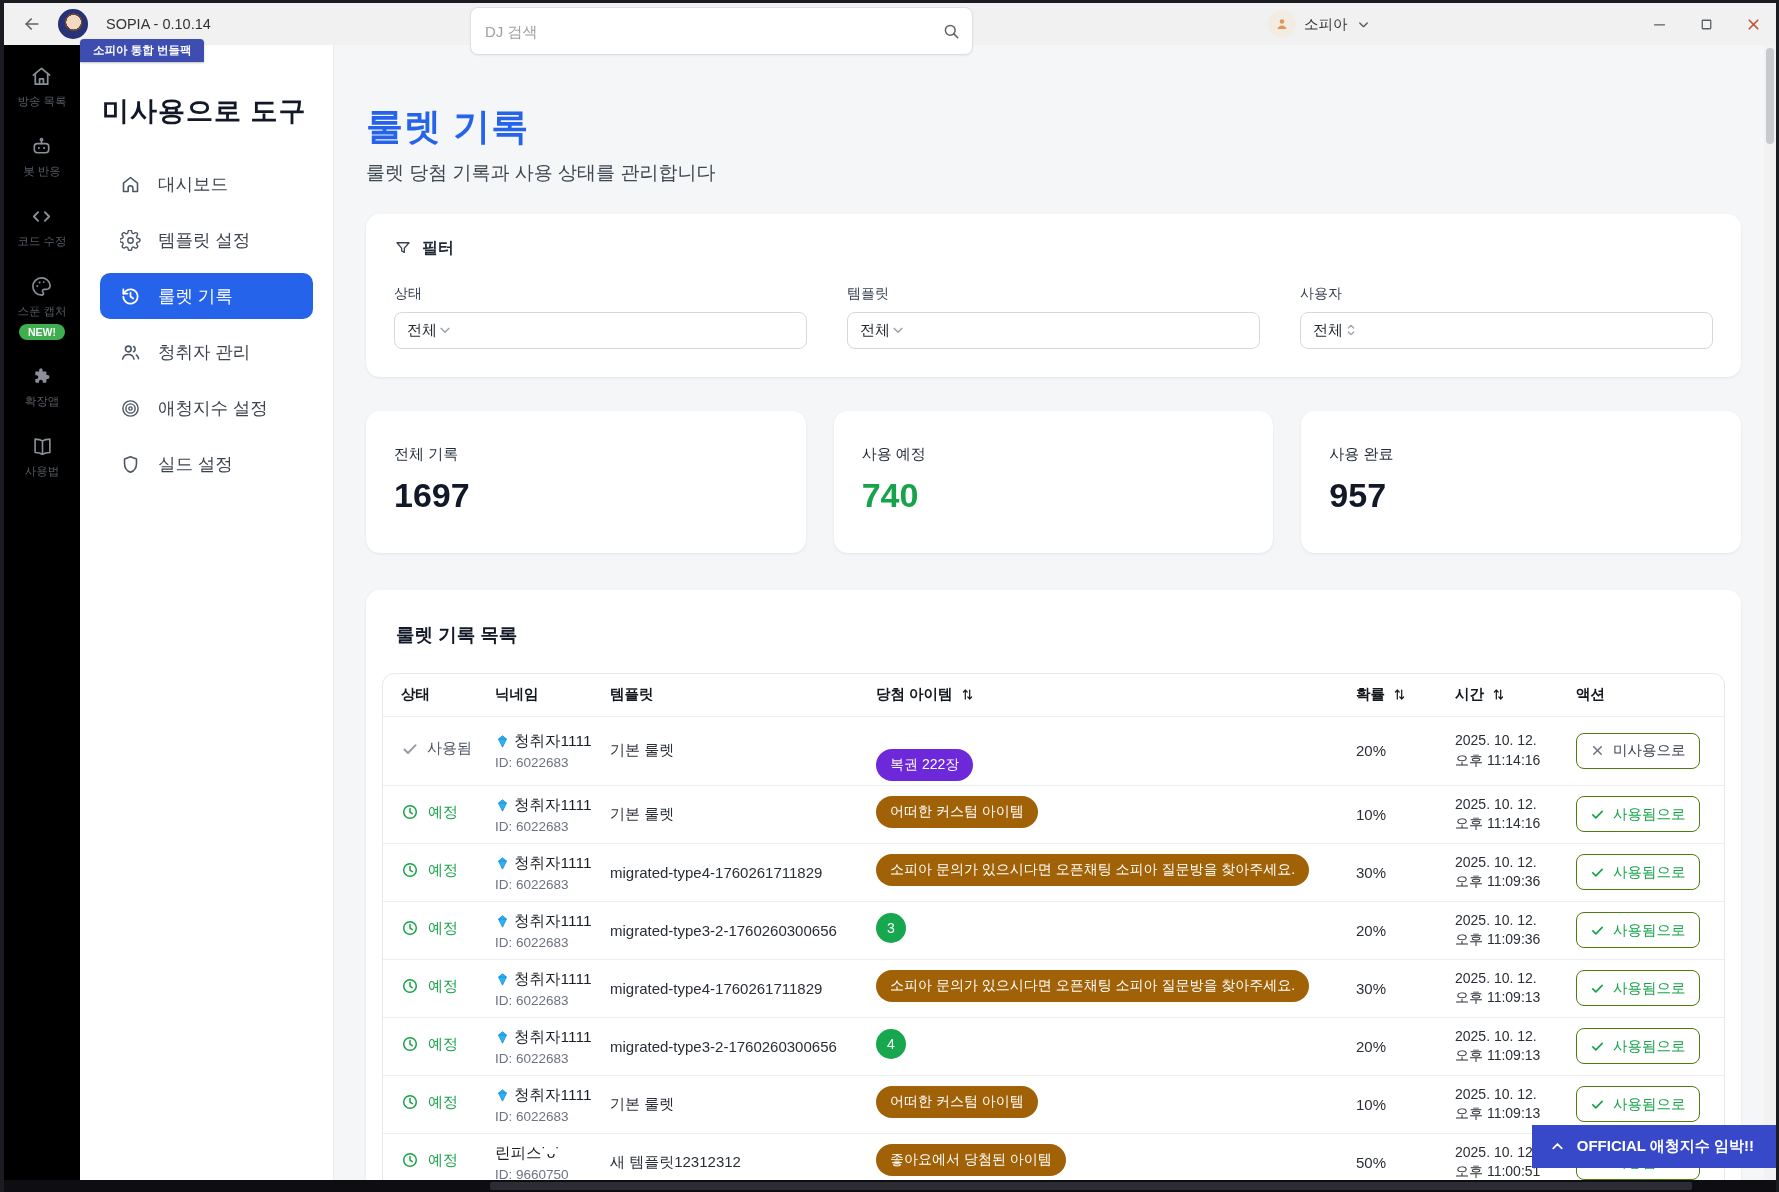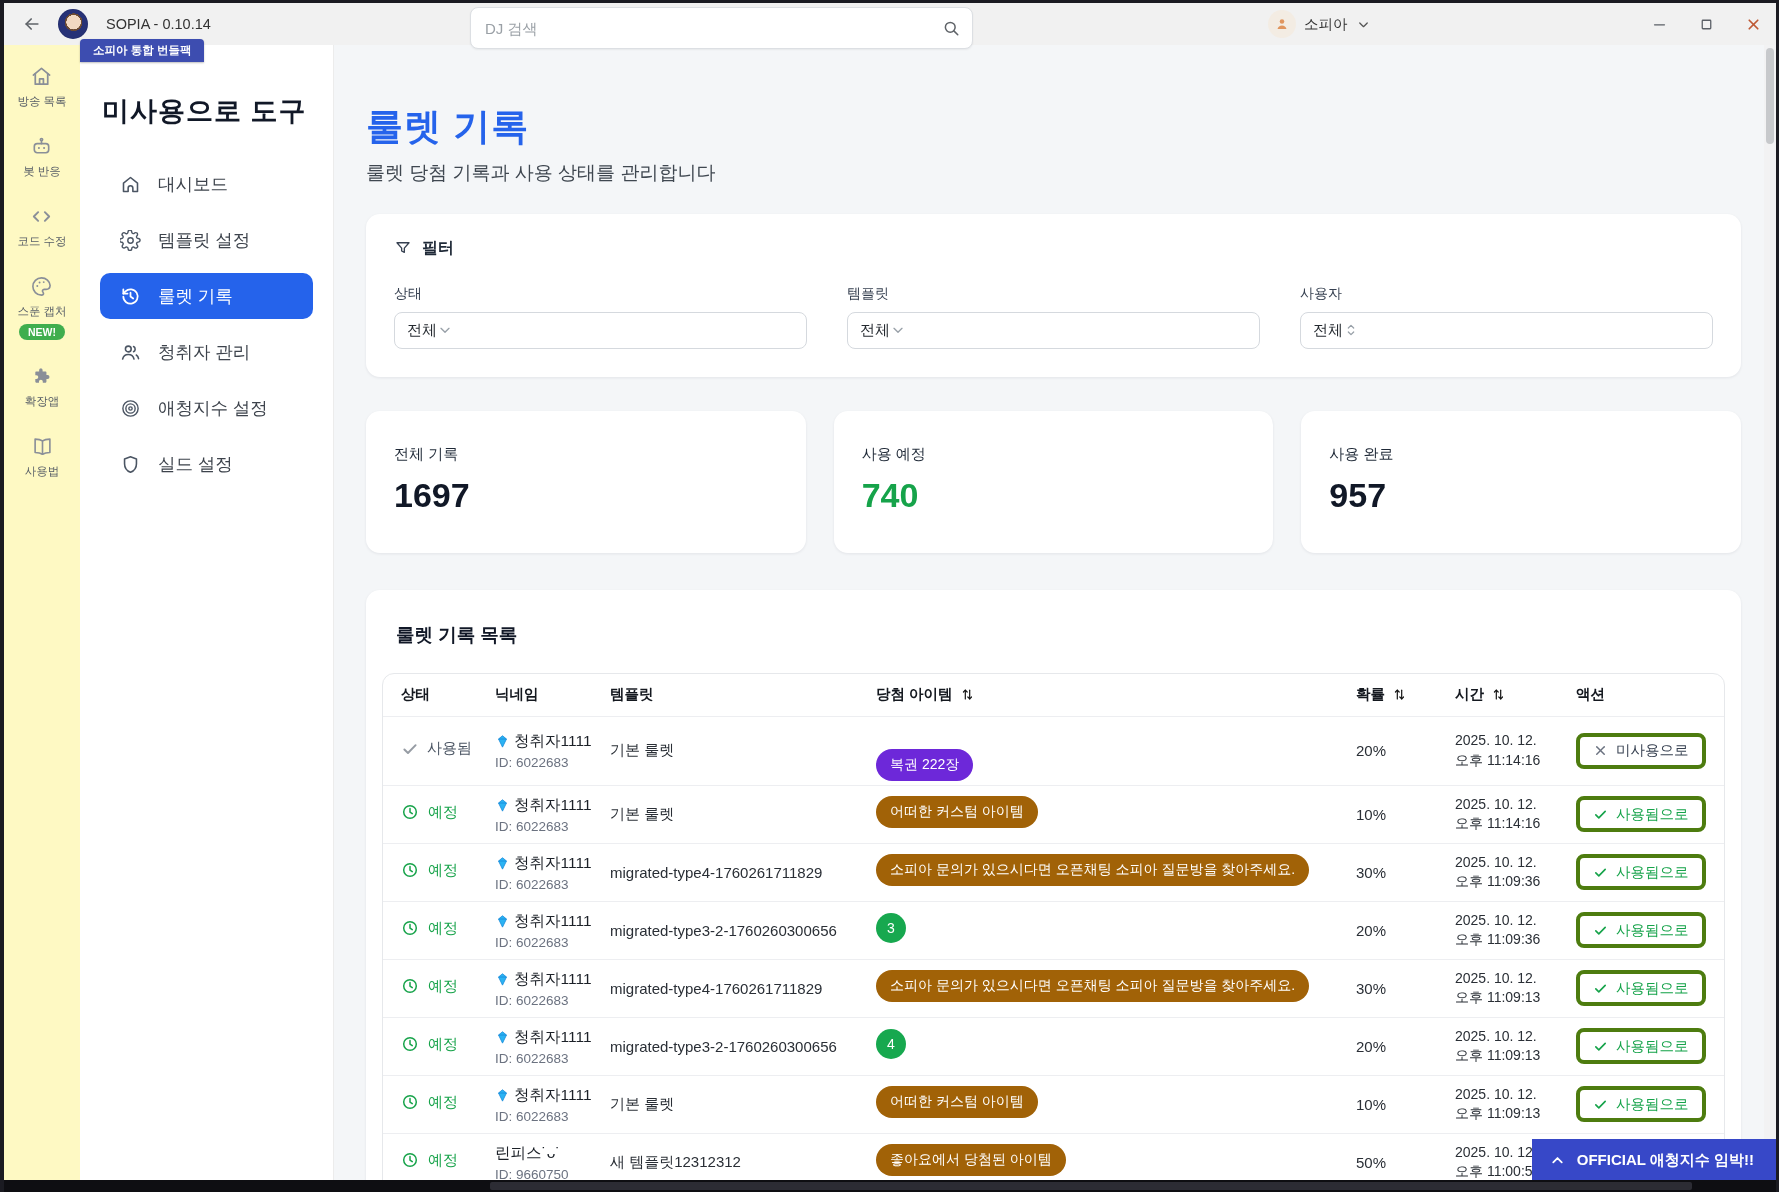--- a/index.html
+++ b/index.html
@@ -9,38 +9,38 @@
   .ic{display:inline-flex;align-items:center;justify-content:center;line-height:0;}
   .ic svg{width:100%;height:100%;}
 
   
   .titlebar{position:relative;height:42px;background:#f1f1f1;display:flex;align-items:center;padding:0 0 0 18px;}
   .tb-back{width:20px;height:20px;color:#5f6368;cursor:pointer;}
   .logo{width:30px;height:30px;border-radius:50%;margin-left:16px;flex:0 0 auto;
     background:radial-gradient(circle at 52% 44%, #f2d9c2 0 31%, #6b4a33 32% 38%, #273277 39% 100%);
     box-shadow:0 0 0 1px rgba(0,0,0,.08) inset;}
   .tb-title{margin-left:18px;font-size:14.5px;color:#333;}
-  .searchbox{position:absolute;left:466px;top:4px;width:503px;height:42px;background:#fff;border:1px solid #dcdfe3;
+  .searchbox{position:absolute;left:466px;top:4px;width:503px;height:48px;background:#fff;border:1px solid #dcdfe3;
     border-radius:8px;box-shadow:0 1px 2px rgba(0,0,0,.06);display:flex;align-items:center;box-sizing:border-box;}
   .searchbox input{flex:1;border:none;outline:none;background:transparent;padding:0 8px 0 14px;font-size:15px;color:#333;
     font-family:inherit;}
   .searchbox input::placeholder{color:#9aa0a6;}
   .s-icon{width:18px;height:18px;margin-right:12px;color:#5f6368;cursor:pointer;}
   .userbox{position:absolute;left:1264px;top:0;height:100%;display:flex;align-items:center;gap:8px;cursor:pointer;}
   .avatar{width:28px;height:28px;border-radius:50%;background:#f3ece3;display:flex;align-items:center;justify-content:center;}
   .avatar .ic{width:16px;height:16px;}
   .u-name{font-size:14.5px;color:#333;}
   .u-chev{width:15px;height:15px;color:#555;}
   .wincontrols{position:absolute;right:14px;top:0;height:100%;display:flex;align-items:center;gap:30px;}
   .wc{width:17px;height:17px;color:#5a5f66;cursor:pointer;}
   .wc.close{color:#bf5a35;}
 
   
   .approw{display:flex;height:calc(100% - 42px);}
-  .iconbar{width:76px;flex:0 0 76px;background:#fef9c3;padding-top:20px;display:flex;flex-direction:column;align-items:center;}
+  .iconbar{width:76px;flex:0 0 76px;background:#000000;padding-top:20px;display:flex;flex-direction:column;align-items:center;}
   .ib-item{display:flex;flex-direction:column;align-items:center;margin-bottom:25px;cursor:pointer;min-height:45px;}
   .ib-item .ic{width:23px;height:23px;color:#8a8f98;}
   .ib-label{font-size:11.5px;color:#565d66;margin-top:6px;white-space:nowrap;}
   .ib-badge{margin-top:5px;background:#3fae4e;color:#fff;font-size:10.5px;font-weight:700;border-radius:9px;padding:2px 9px;}
 
   .bundle-tab{position:absolute;left:76px;top:36px;z-index:30;background:#3d4db0;color:#fff;font-size:11.5px;font-weight:700;
     padding:4px 13px;border-radius:4px 4px 0 0;cursor:pointer;box-shadow:0 1px 2px rgba(0,0,0,.25);}
 
   .sidebar{width:254px;flex:0 0 254px;background:#fff;padding-top:48px;box-sizing:border-box;border-right:1px solid #ececec;}
   .sb-title{margin:0 0 0 22px;font-size:27px;font-weight:800;color:#111827;letter-spacing:1px;}
@@ -91,30 +91,30 @@
   .nick-line .ic{width:15px;height:15px;}
   .nick{font-size:15.5px;color:#1c2128;}
   .uid{font-size:13.5px;color:#6b7280;margin-top:3px;}
   .tmpl,.prob{font-size:15px;color:#2a2f36;}
   .pill{display:inline-block;color:#fff;font-size:14px;padding:7px 14px;border-radius:999px;max-width:455px;
     white-space:nowrap;overflow:hidden;text-overflow:ellipsis;box-sizing:border-box;}
   .pill.green-pill{background:#a16207;}
   .pill.purple-pill{background:#6d28d9;margin-top:32px;}
   .pill.green-circle{width:30px;height:30px;padding:0;border-radius:50%;background:#17a84f;text-align:center;line-height:30px;}
   .c-time div{font-size:14px;color:#2a2f36;line-height:1.4;}
-  .act{display:inline-flex;align-items:center;gap:8px;height:36px;padding:0 13px;border:4px solid #4d7c0f;border-radius:8px;
+  .act{display:inline-flex;align-items:center;gap:8px;height:36px;padding:0 13px;border:1px solid #4d7c0f;border-radius:8px;
     background:#fff;font-size:14.5px;cursor:pointer;font-family:inherit;}
   .act .ic{width:15px;height:15px;}
   .act.mark-used{color:#16a34a;}
   .act.mark-used .ic{color:#16a34a;}
   .act.mark-unused{color:#374151;}
   .act.mark-unused .ic{color:#6b7280;}
 
   
-  .notif{position:absolute;right:0;bottom:10px;height:43px;z-index:40;background:#3748c8;color:#fff;display:flex;
+  .notif{position:absolute;right:0;bottom:24px;height:43px;z-index:40;background:#3748c8;color:#fff;display:flex;
     align-items:center;gap:11px;padding:0 22px 0 17px;font-size:15px;font-weight:700;cursor:pointer;}
   .notif .ic{width:17px;height:17px;color:#fff;}
   .hstrip{position:absolute;left:0;right:0;bottom:0;height:12px;background:#0e0e12;z-index:50;}
   .hthumb{position:absolute;left:486px;right:84px;top:2px;bottom:2px;background:#2c2c34;border-radius:2px;}
   .vscroll{position:absolute;right:0;top:42px;bottom:12px;width:12px;background:#f2f2f3;z-index:20;}
   .vthumb{width:8px;height:96px;margin:3px auto 0;background:#c7c9cc;border-radius:4px;}
 </style>
 </head>
 <body>
 

